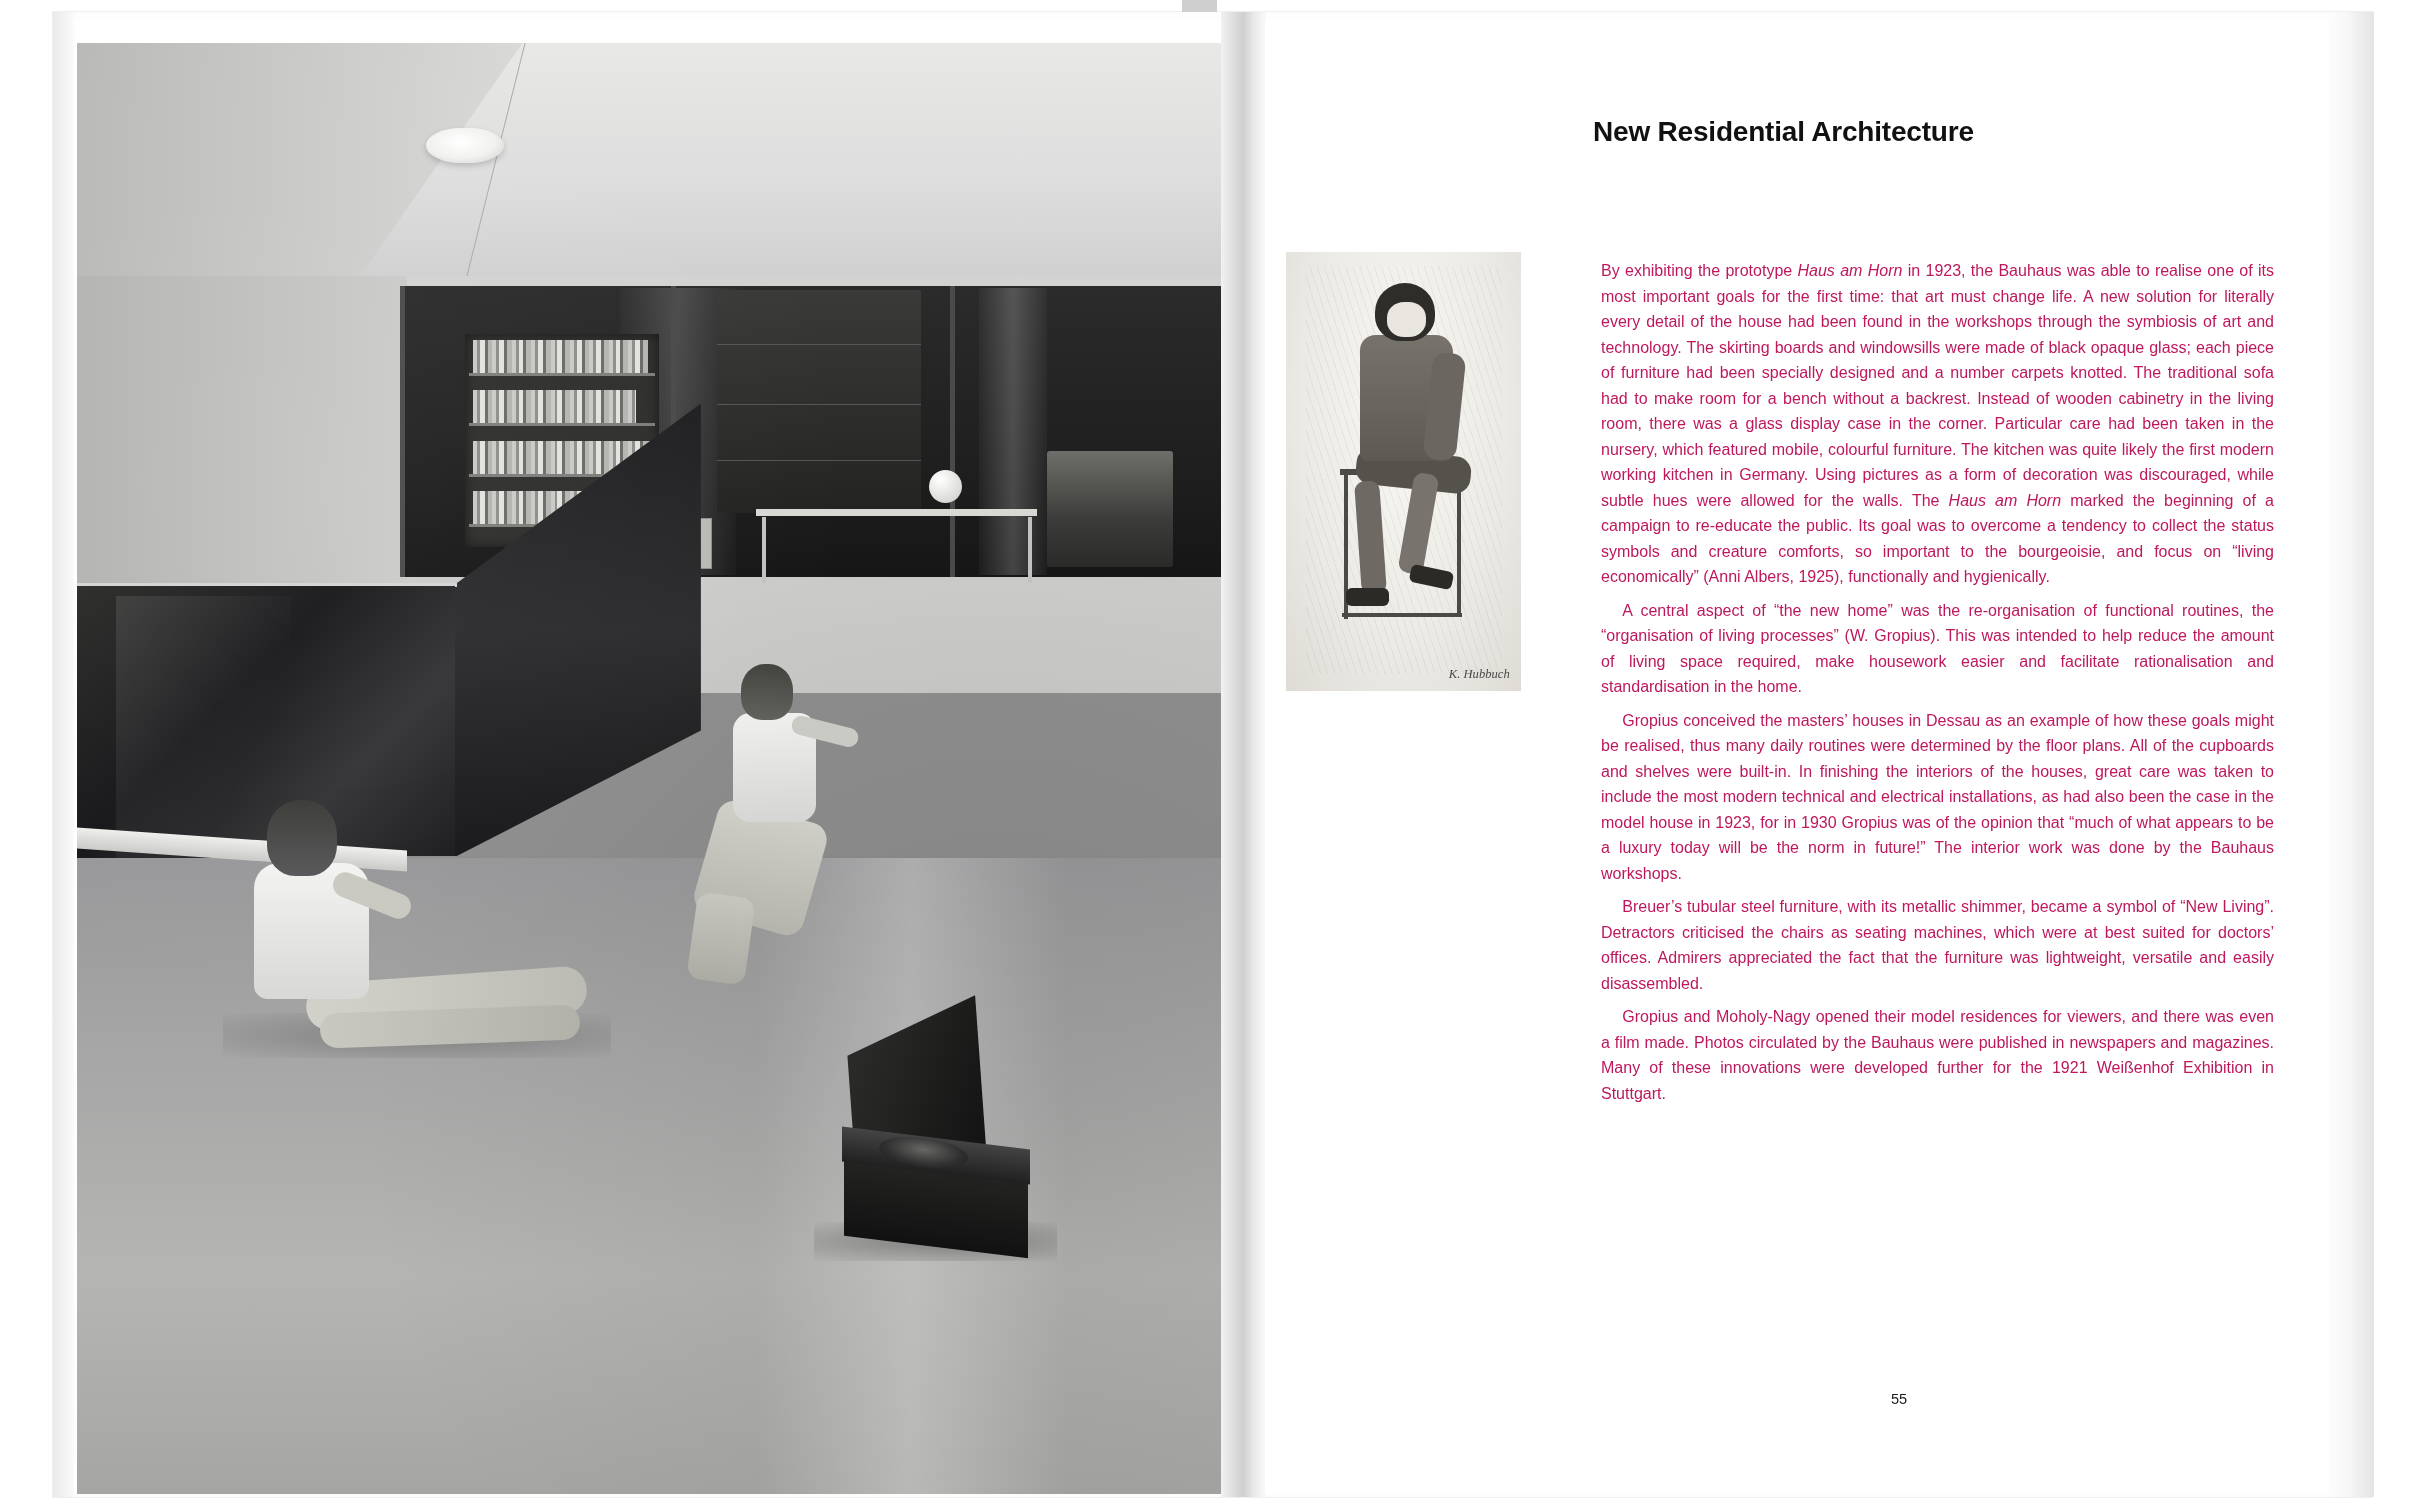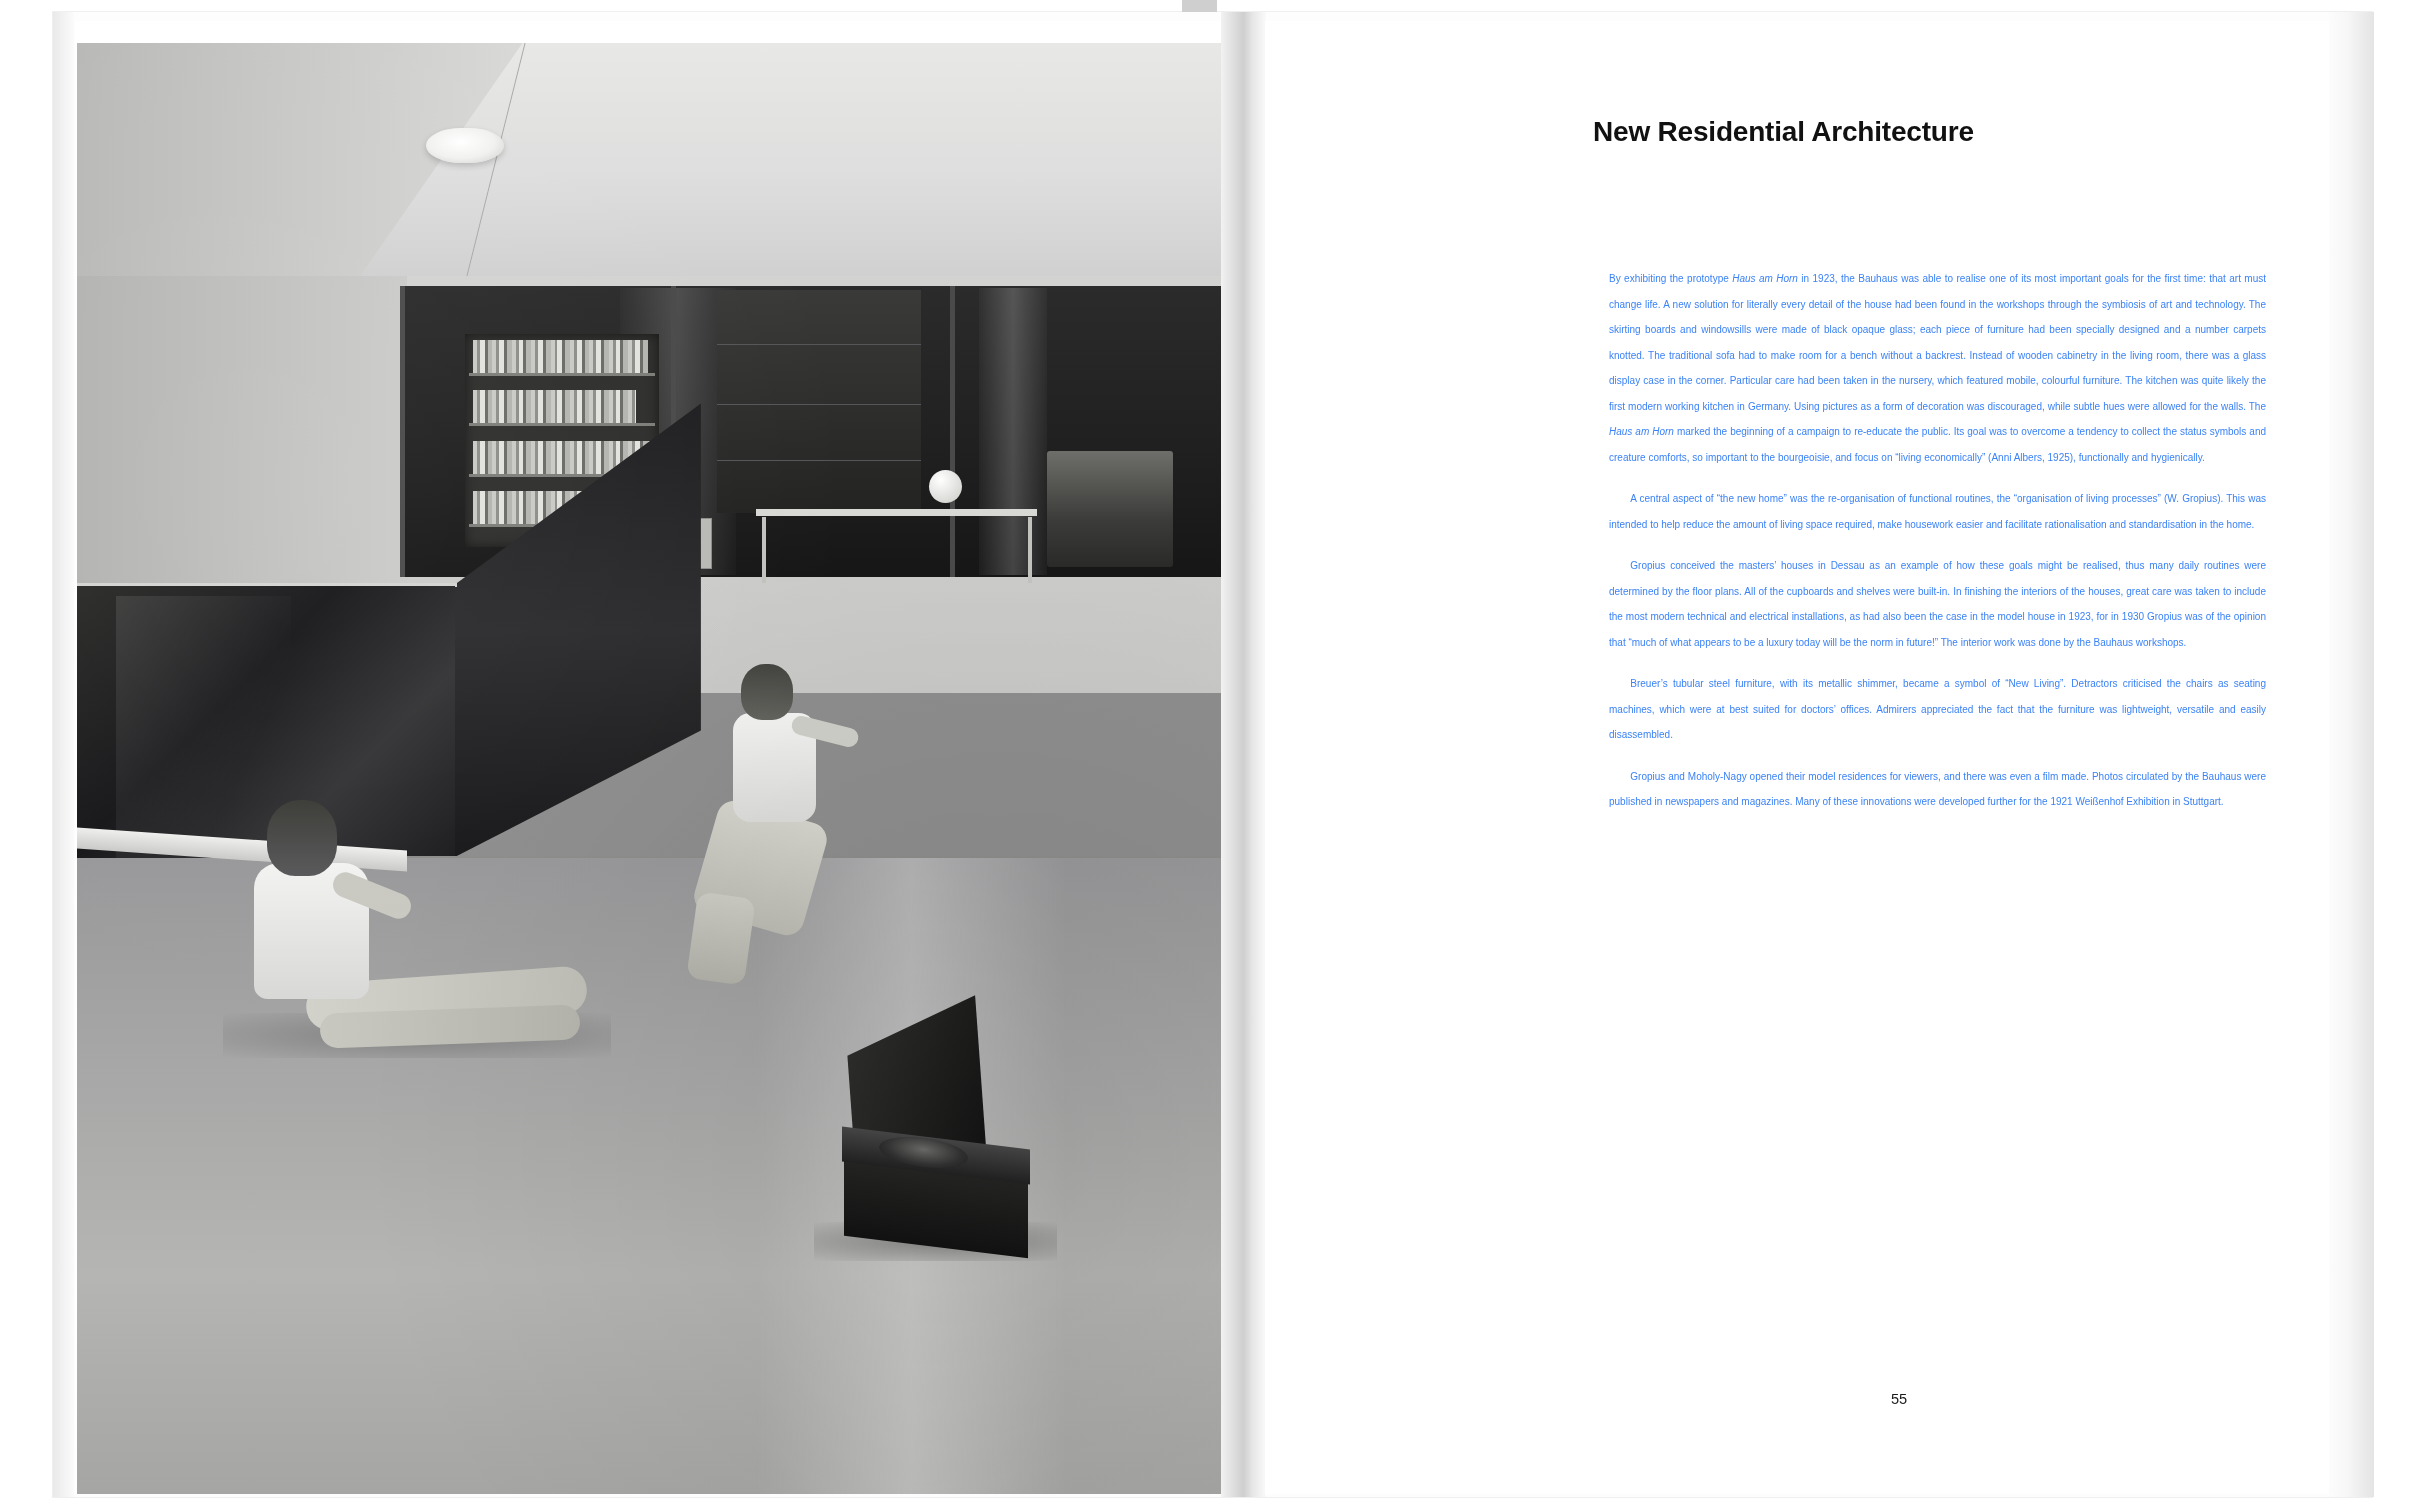--- a/index.html
+++ b/index.html
@@ -395,25 +395,25 @@
   .cap-bold { font-weight: bold; }
   .cap-gap { height: 21.3px; }
 
   
   .body-col {
     position: absolute;
     left: 328px; top: 229px;
     width: 689px;
   }
   .body-col p {
-    margin: 16px;
+    margin: 8px;
     font-family: "Liberation Sans", sans-serif;
-    font-size: 10px;
+    font-size: 16px;
     line-height: 25.5px;
-    color: #3b82f6;
+    color: #be185d;
     text-align: justify;
     hyphens: auto;
   }
   .body-col p + p { text-indent: 21.3px; }
   .body-col i { font-style: italic; }
 
   .folio {
     position: absolute;
     left: 626px; top: 1370px;
     font-family: "Liberation Sans", sans-serif;
@@ -503,20 +503,38 @@
     </div>
   </div>
 
   <div class="gutter"></div>
 
   <div class="right-page">
 
     <h1 class="page-title">New Residential Architecture</h1>
 
     <div class="fig-col">
+      <div class="fig-image">
+        <div class="drw-bg"></div>
+        <div class="drw-hatch"></div>
+        <div class="drw-stool-leg" style="left:58px; top:223px; width:3.9px; height:144px;"></div>
+        <div class="drw-stool-leg" style="left:171px; top:219px; width:3.9px; height:146px;"></div>
+        <div class="drw-stool-leg" style="left:56px; top:361px; width:120px; height:3.9px;"></div>
+        <div class="drw-stool-leg" style="left:54px; top:217px; width:124px; height:5.8px;"></div>
+        <div class="drw-thigh"></div>
+        <div class="drw-shin1"></div>
+        <div class="drw-shin2"></div>
+        <div class="drw-shoe1"></div>
+        <div class="drw-shoe2"></div>
+        <div class="drw-body"></div>
+        <div class="drw-arm"></div>
+        <div class="drw-figure-head"></div>
+        <div class="drw-face"></div>
+        <div class="drw-sig">K. Hubbuch</div>
+      </div>
 
     </div>
 
     <div class="body-col">
       <p>By exhibiting the prototype <i>Haus am Horn</i> in 1923, the Bauhaus was able to realise one of its most important goals for the first time: that art must change life. A new solution for literally every detail of the house had been found in the workshops through the symbiosis of art and technology. The skirting boards and windowsills were made of black opaque glass; each piece of furniture had been specially designed and a number carpets knotted. The traditional sofa had to make room for a bench without a backrest. Instead of wooden cabinetry in the living room, there was a glass display case in the corner. Particular care had been taken in the nursery, which featured mobile, colourful furniture. The kitchen was quite likely the first modern working kitchen in Germany. Using pictures as a form of decoration was discouraged, while subtle hues were allowed for the walls. The <i>Haus am Horn</i> marked the beginning of a campaign to re-educate the public. Its goal was to overcome a tendency to collect the status symbols and creature comforts, so important to the bourgeoisie, and focus on “living economically” (Anni Albers, 1925), functionally and hygienically.</p>
       <p>A central aspect of “the new home” was the re-organisation of functional routines, the “organisation of living processes” (W. Gropius). This was intended to help reduce the amount of living space required, make housework easier and facilitate rationalisation and standardisation in the home.</p>
       <p>Gropius conceived the masters’ houses in Dessau as an example of how these goals might be realised, thus many daily routines were determined by the floor plans. All of the cupboards and shelves were built-in. In finishing the interiors of the houses, great care was taken to include the most modern technical and electrical installations, as had also been the case in the model house in 1923, for in 1930 Gropius was of the opinion that “much of what appears to be a luxury today will be the norm in future!” The interior work was done by the Bauhaus workshops.</p>
       <p>Breuer’s tubular steel furniture, with its metallic shimmer, became a symbol of “New Living”. Detractors criticised the chairs as seating machines, which were at best suited for doctors’ offices. Admirers appreciated the fact that the furniture was lightweight, versatile and easily disassembled.</p>
       <p>Gropius and Moholy-Nagy opened their model residences for viewers, and there was even a film made. Photos circulated by the Bauhaus were published in newspapers and magazines. Many of these innovations were developed further for the 1921 Weißenhof Exhibition in Stuttgart.</p>
     </div>

